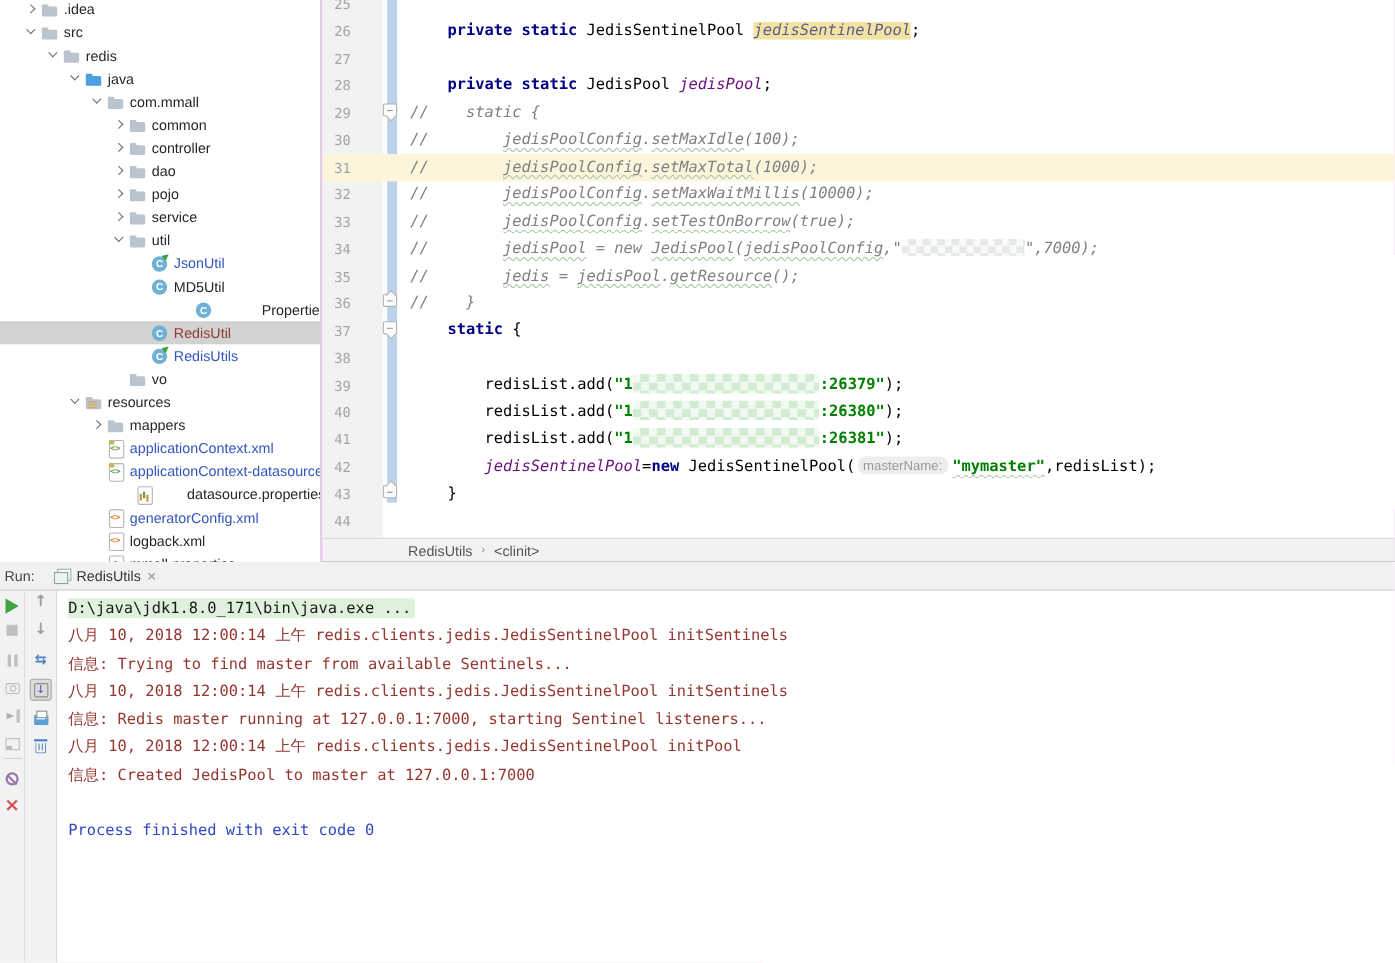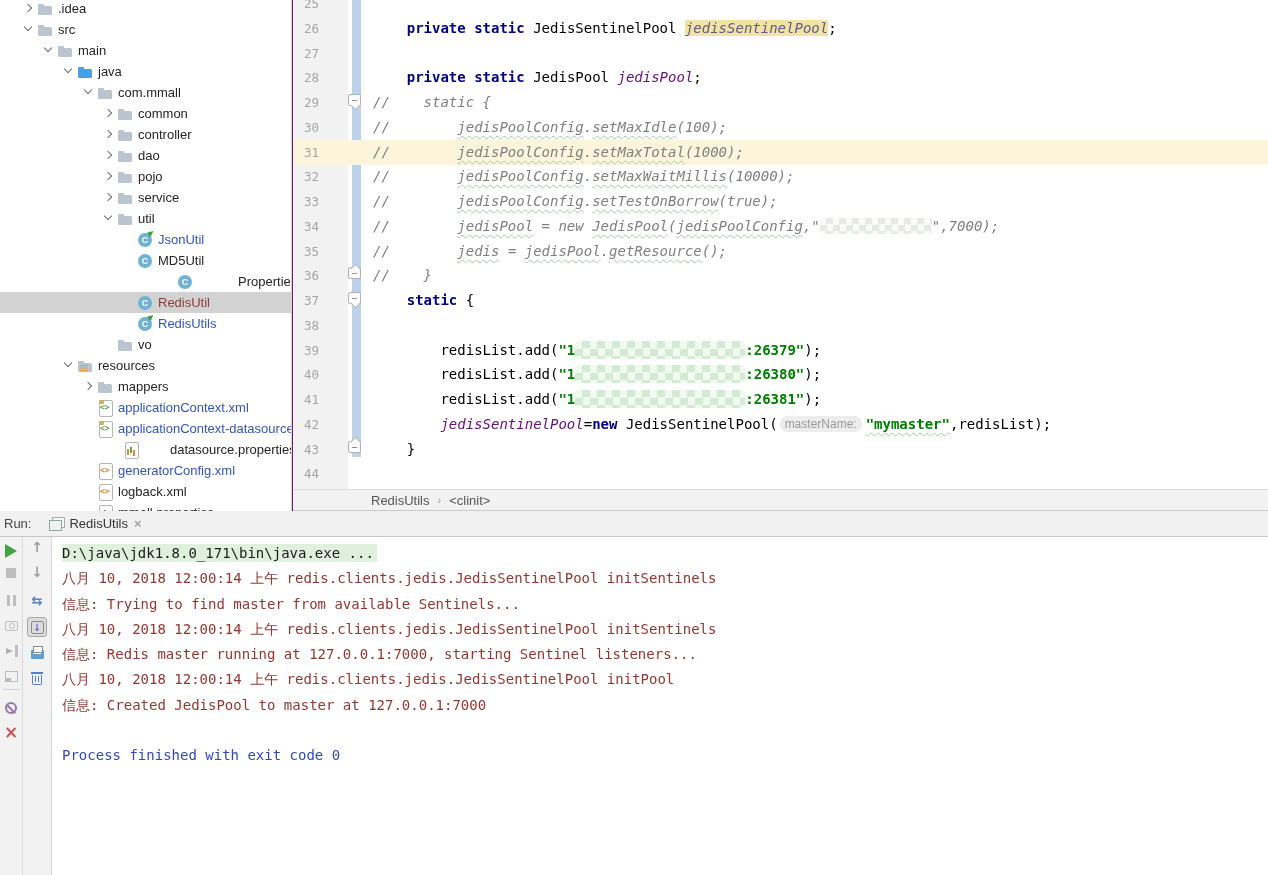--- a/index.html
+++ b/index.html
@@ -1,18 +1,18 @@
 <!DOCTYPE html>
 <html><head>
 <meta charset="utf-8">
 <style>
   * { margin:0; padding:0; box-sizing:border-box; }
   html,body { width:1268px; height:875px; overflow:hidden; background:#fff;
               font-family:"Liberation Sans", sans-serif; }
-  #stage { position:relative; width:1268px; height:726px; background:#701a75; }
+  #stage { position:relative; width:1268px; height:726px; background:#f0abfc; }
 
   
   #project-panel { position:absolute; left:0; top:0; width:292px; height:511px;
                    background:#fff; border-right:1px solid #D4D4D4; overflow:hidden; }
   #project-tree { margin-top:-2px; }
   .tree-row { height:21px; display:flex; align-items:center; font-size:13px; color:#262626; cursor:default; }
   .tree-row.selected { background:#D2D2D2; }
   .tree-row .chev { width:17px; height:17px; position:relative; flex:0 0 17px; }
   .chev i { position:absolute; left:5px; top:5px; width:6px; height:6px;
             border-right:1.6px solid #6E6E6E; border-bottom:1.6px solid #6E6E6E; }
@@ -161,21 +161,21 @@
             <i></i>
           </span>
           <span class="ticon i-folder"></span>
           <span class="lbl">src</span>
         </div>
         <div class="tree-row" style="padding-left: 40px;">
           <span class="chev down">
             <i></i>
           </span>
           <span class="ticon i-folder"></span>
-          <span class="lbl">main</span>
+          <span class="lbl">redis</span>
         </div>
         <div class="tree-row" style="padding-left: 60px;">
           <span class="chev down">
             <i></i>
           </span>
           <span class="ticon i-folder src"></span>
           <span class="lbl">java</span>
         </div>
         <div class="tree-row" style="padding-left: 80px;">
           <span class="chev down">

